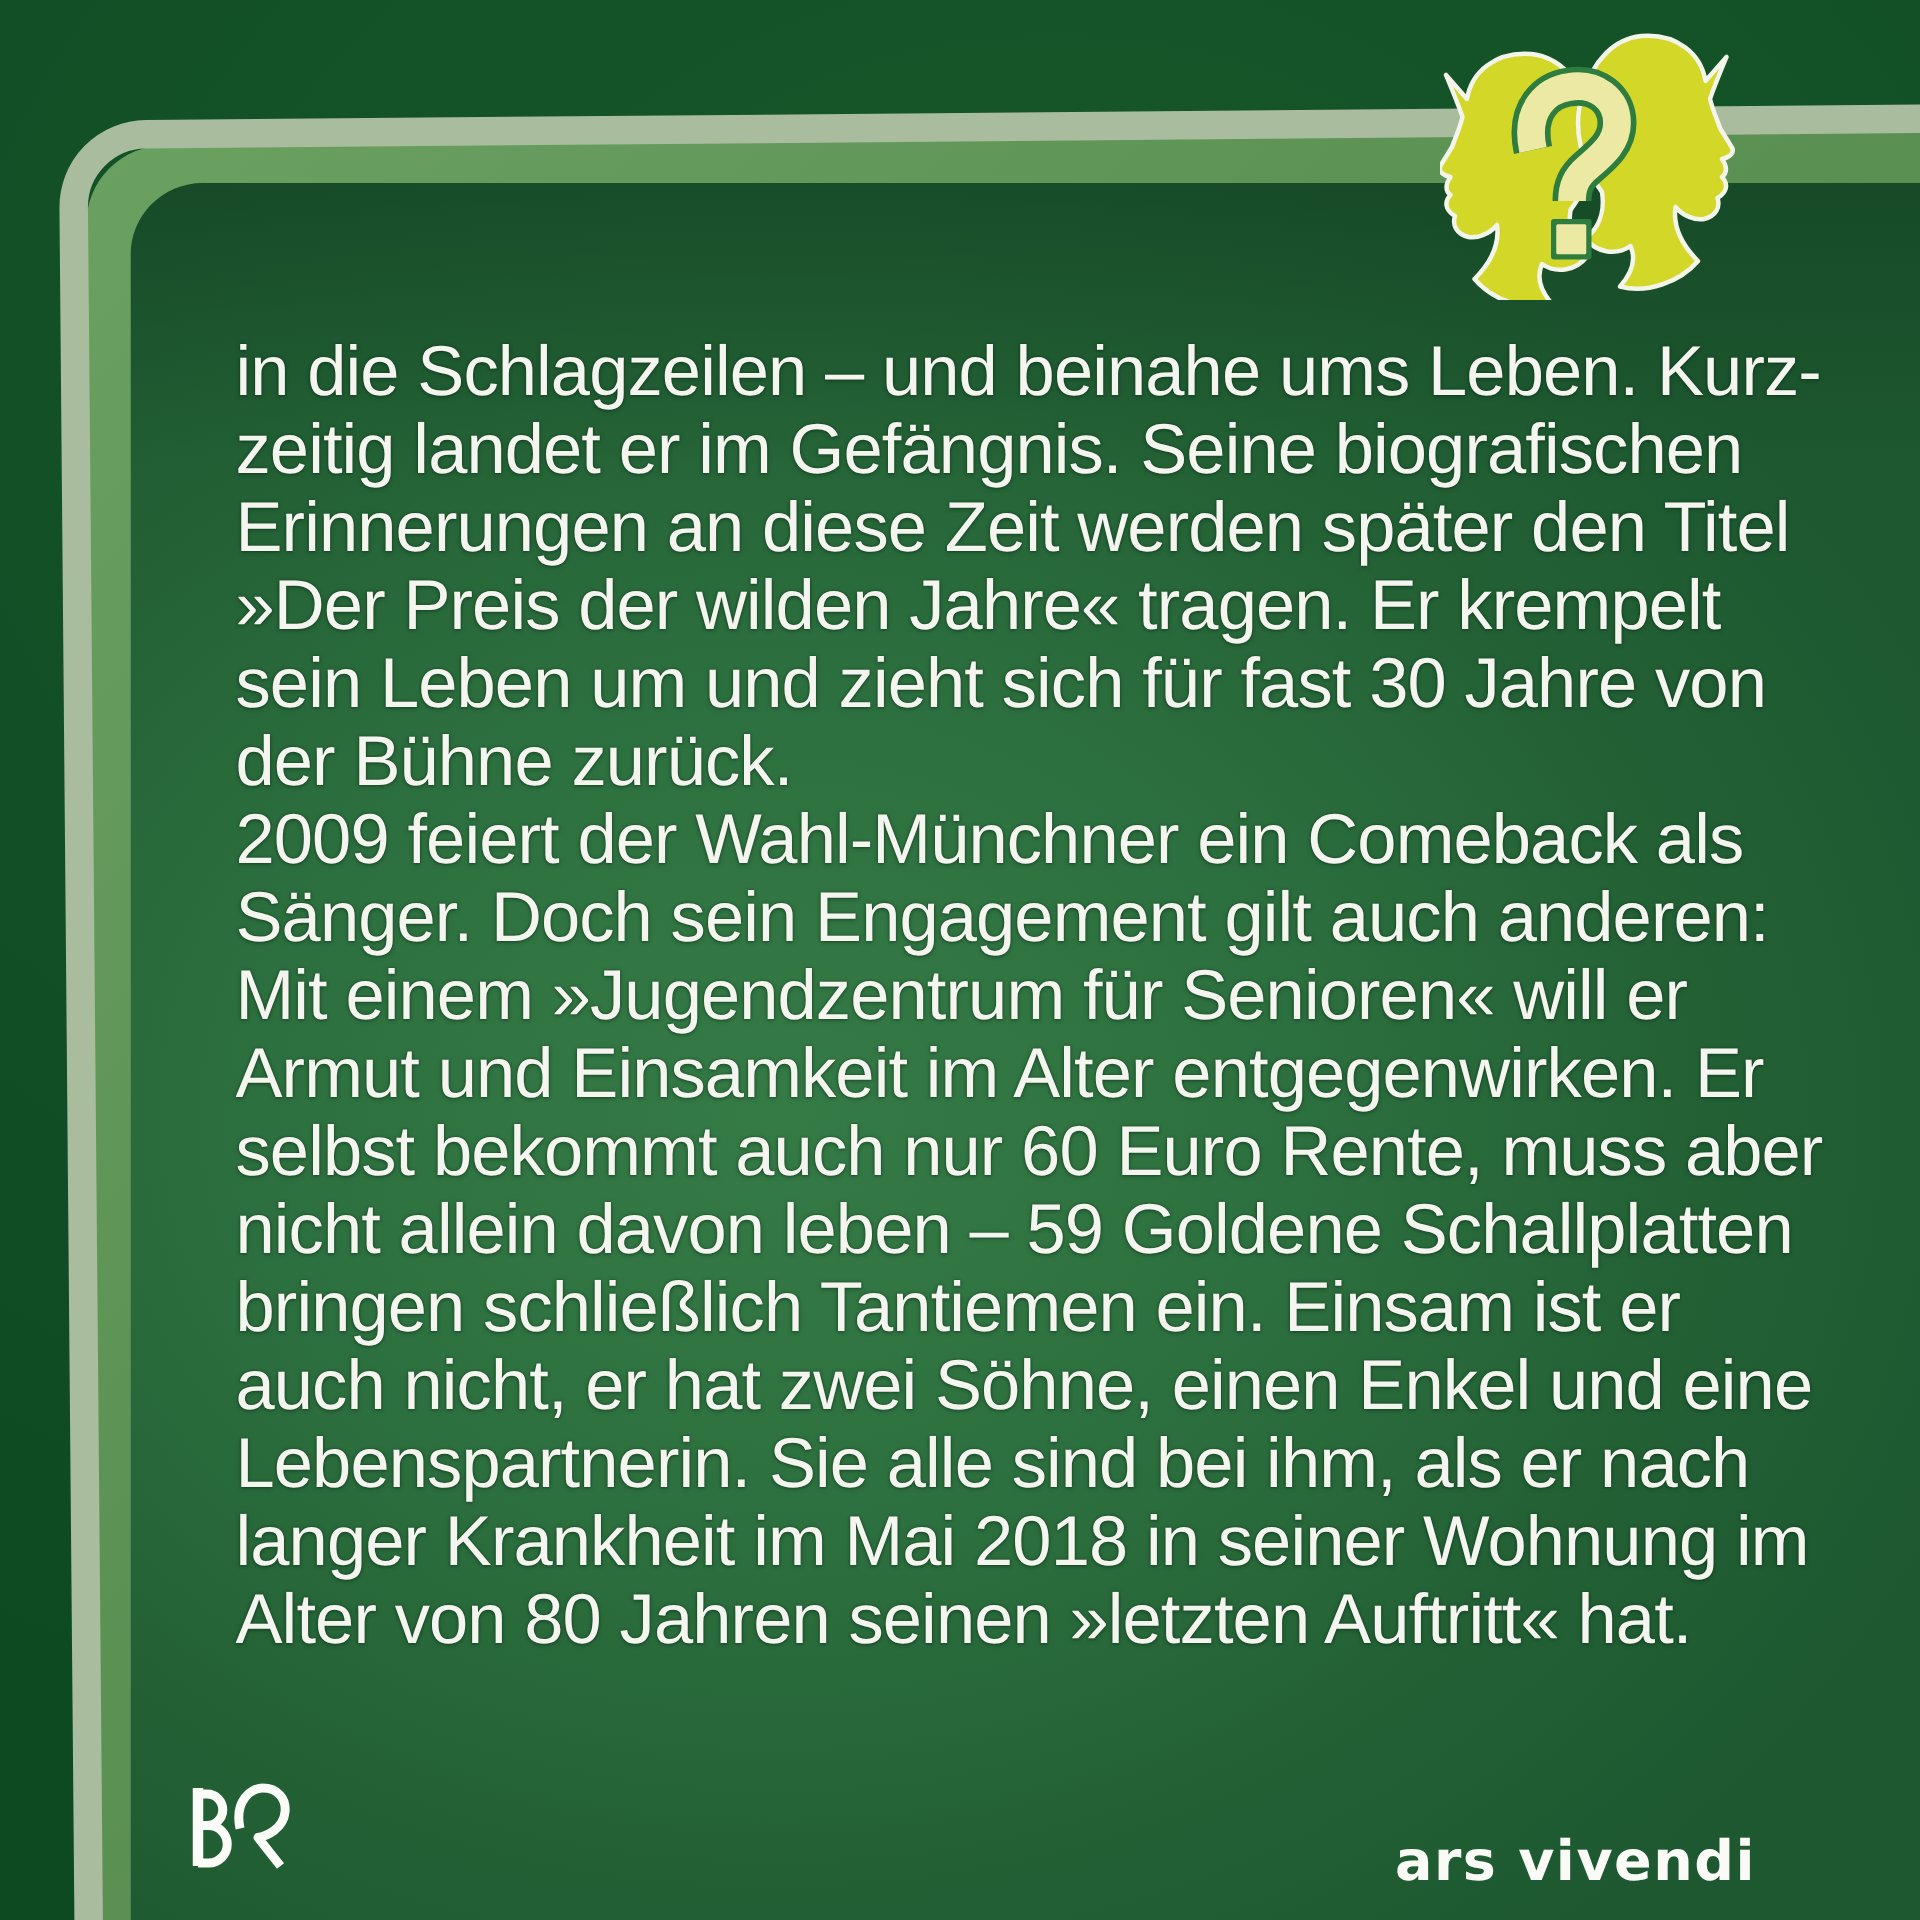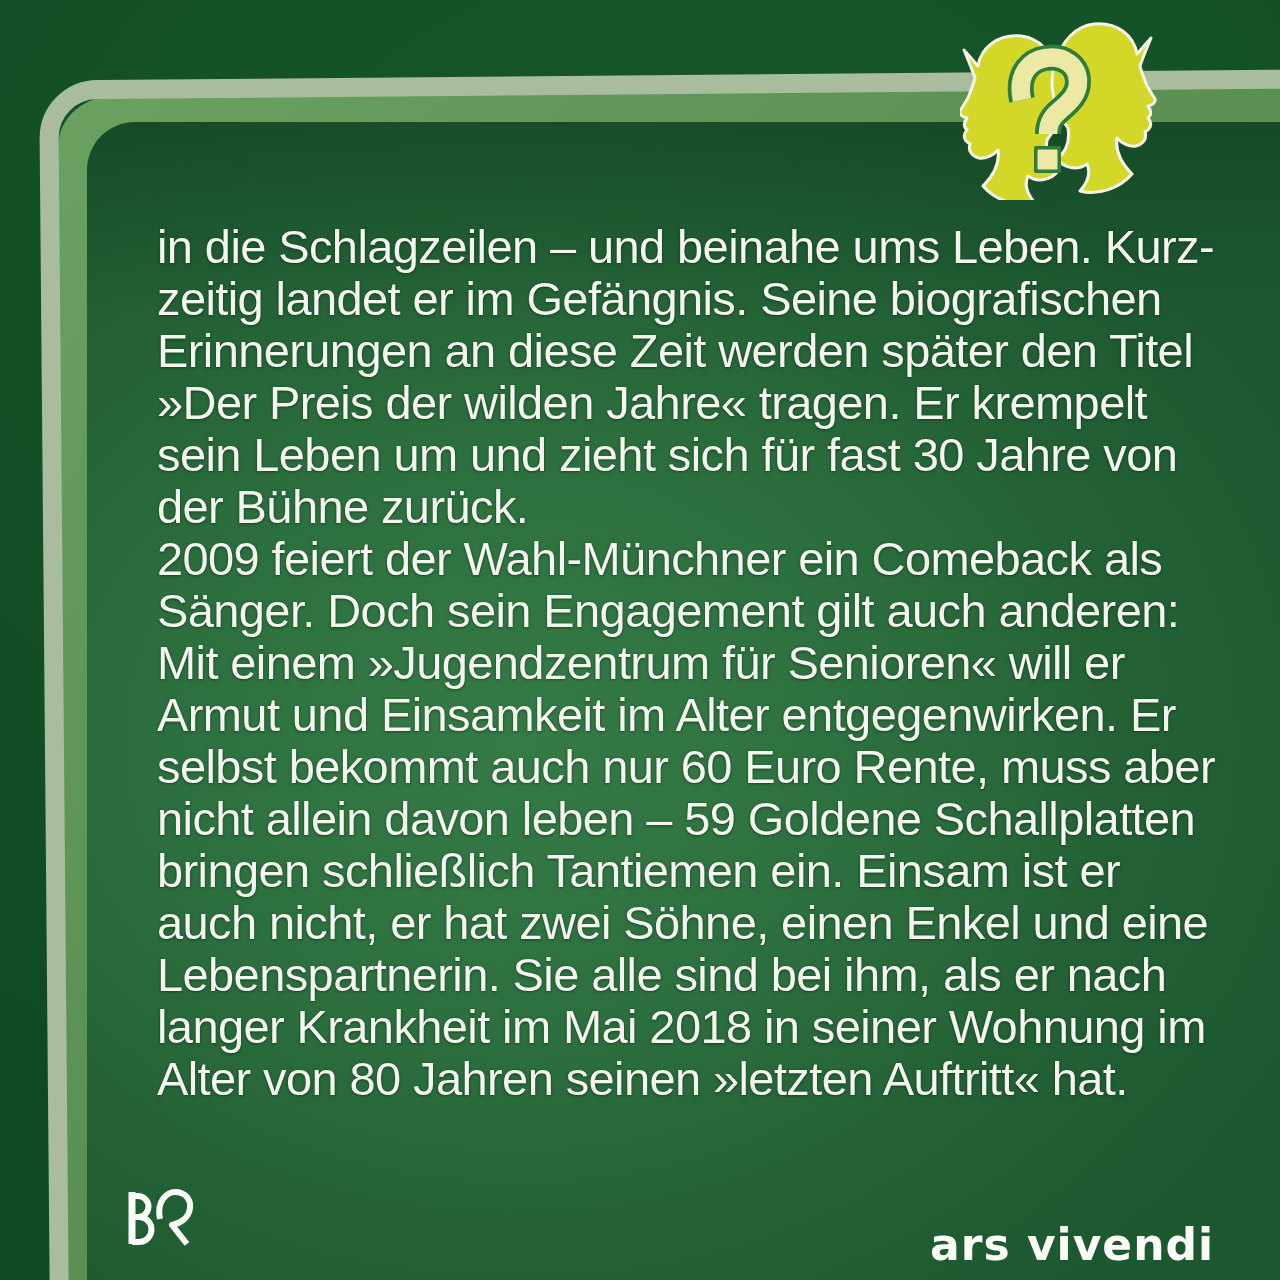--- a/index.html
+++ b/index.html
@@ -37,21 +37,21 @@
   }
   .quiz-logo{position:absolute;left:960px;top:22px;width:200px;height:178px;}
   .head{stroke:#f3f4ea;stroke-width:3;stroke-linejoin:round;}
   .q-outline{fill:none;stroke-width:26;stroke-linecap:butt;}
   .q-fill{fill:none;stroke-width:18.5;stroke-linecap:butt;}
   .br-logo{position:absolute;left:124px;top:1188px;width:70px;height:60px;}
   .br-logo path{fill:none;stroke:#fbfbf8;stroke-linecap:butt;stroke-linejoin:round;}
   .publisher{
     position:absolute;left:930px;top:1219px;
     font-family:"DejaVu Sans", sans-serif;font-weight:bold;
-    font-size:44px;letter-spacing:1px;color:#fafaf6;
+    font-size:37px;letter-spacing:1px;color:#fafaf6;
   }
 </style>
 </head>
 <body>
 
 <div class="stage">
 
   <div class="card-mid"></div>
   <div class="card-main"></div>
   <div class="frame-sage"></div>

